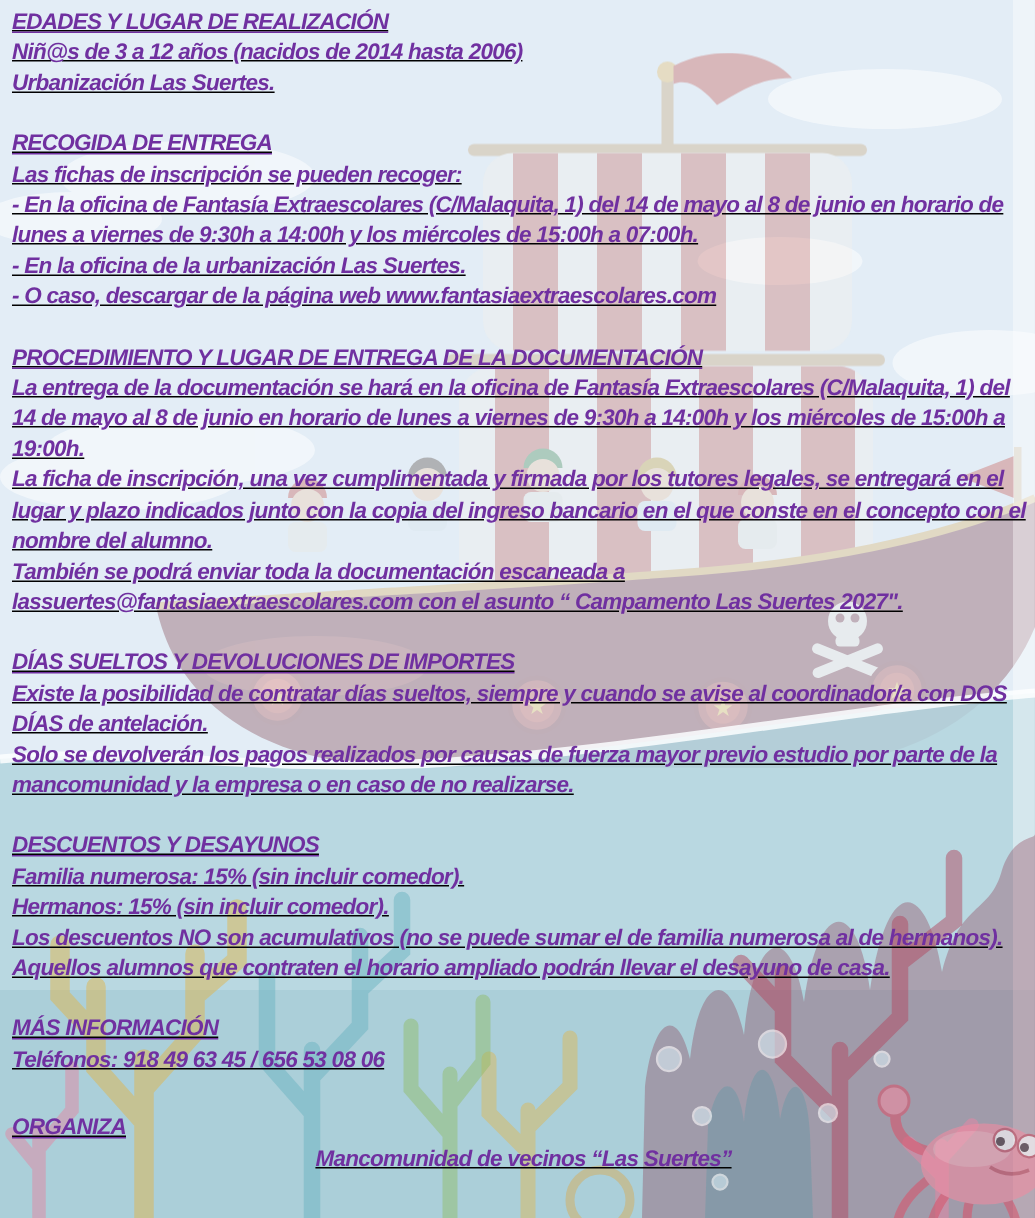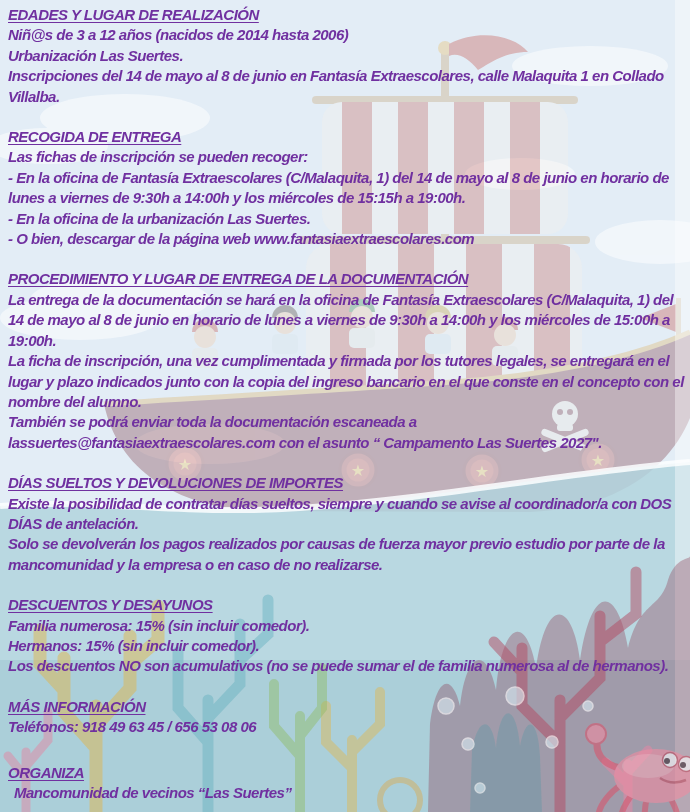--- a/index.html
+++ b/index.html
@@ -15,37 +15,37 @@
   .bg {
     position: absolute;
     top: 0; left: 0;
     width: 690px; height: 812px;
   }
   .content {
     position: absolute;
     top: 5px; left: 8px;
     width: 676px;
   }
-  .content section { margin: 0 0 20px 0; }
+  .content section { margin: 0 0 20px 0; text-decoration: underline; }
   .content section.tight { margin-bottom: 5px; }
   .content section:last-child { margin-bottom: 0; margin-top: 25px; }
   .content h2, .content p {
     margin: 0;
     color: #7030a0;
     font-style: italic;
     font-weight: 700;
     font-size: 15px;
     line-height: 20.4px;
     letter-spacing: -0.5px;
   }
   .content h2 {
     text-decoration: underline;
     text-underline-offset: 2px;
   }
-  .indent { padding-left: 6px; }
+  .indent { padding-left: 6px; text-align: center; }
 </style>
 </head>
 <body>
 
 <div class="page">
 
   <svg class="bg" viewBox="0 0 690 812" aria-hidden="true">
     <defs>
       <clipPath id="cu">
           <rect x="322" y="102" width="246" height="132" rx="20"></rect>
@@ -196,49 +196,49 @@
       <path d="M4 2 Q16 10 30 4" stroke="#c24b60" stroke-width="2.5" fill="none"></path>
     </g>
   </svg>
 
   <div class="content">
 
     <section>
       <h2>EDADES Y LUGAR DE REALIZACIÓN</h2>
       <p>Niñ@s de 3 a 12 años (nacidos de 2014 hasta 2006)</p>
       <p>Urbanización Las Suertes.</p>
-      <p>Inscripciones del 14 de mayo al 8 de junio en Fantasía Extraescolares, calle Malaquita 1 en Collado Villalba.</p>
     </section>
 
     <section>
       <h2>RECOGIDA DE ENTREGA</h2>
       <p>Las fichas de inscripción se pueden recoger:</p>
-      <p>- En la oficina de Fantasía Extraescolares (C/Malaquita, 1) del 14 de mayo al 8 de junio en horario de lunes a viernes de 9:30h a 14:00h y los miércoles de 15:15h a 19:00h.</p>
+      <p>- En la oficina de Fantasía Extraescolares (C/Malaquita, 1) del 14 de mayo al 8 de junio en horario de lunes a viernes de 9:30h a 14:00h y los miércoles de 15:00h a 07:00h.</p>
       <p>- En la oficina de la urbanización Las Suertes.</p>
-      <p>- O bien, descargar de la página web www.fantasiaextraescolares.com</p>
+      <p>- O caso, descargar de la página web www.fantasiaextraescolares.com</p>
     </section>
 
     <section>
       <h2>PROCEDIMIENTO Y LUGAR DE ENTREGA DE LA DOCUMENTACIÓN</h2>
       <p>La entrega de la documentación se hará en la oficina de Fantasía Extraescolares (C/Malaquita, 1) del 14 de mayo al 8 de junio en horario de lunes a viernes de 9:30h a 14:00h y los miércoles de 15:00h a 19:00h.</p>
       <p>La ficha de inscripción, una vez cumplimentada y firmada por los tutores legales, se entregará en el lugar y plazo indicados junto con la copia del ingreso bancario en el que conste en el concepto con el nombre del alumno.</p>
       <p>También se podrá enviar toda la documentación escaneada a lassuertes@fantasiaextraescolares.com con el asunto “ Campamento Las Suertes 2027".</p>
     </section>
 
     <section>
       <h2>DÍAS SUELTOS Y DEVOLUCIONES DE IMPORTES</h2>
       <p>Existe la posibilidad de contratar días sueltos, siempre y cuando se avise al coordinador/a con DOS DÍAS de antelación.</p>
       <p>Solo se devolverán los pagos realizados por causas de fuerza mayor previo estudio por parte de la mancomunidad y la empresa o en caso de no realizarse.</p>
     </section>
 
     <section>
       <h2>DESCUENTOS Y DESAYUNOS</h2>
       <p>Familia numerosa: 15% (sin incluir comedor).</p>
       <p>Hermanos: 15% (sin incluir comedor).</p>
       <p>Los descuentos NO son acumulativos (no se puede sumar el de familia numerosa al de hermanos).</p>
+      <p>Aquellos alumnos que contraten el horario ampliado podrán llevar el desayuno de casa.</p>
     </section>
 
     <section class="tight">
       <h2>MÁS INFORMACIÓN</h2>
       <p>Teléfonos: 918 49 63 45 / 656 53 08 06</p>
     </section>
 
     <section>
       <h2>ORGANIZA</h2>
       <p class="indent">Mancomunidad de vecinos “Las Suertes”</p>

